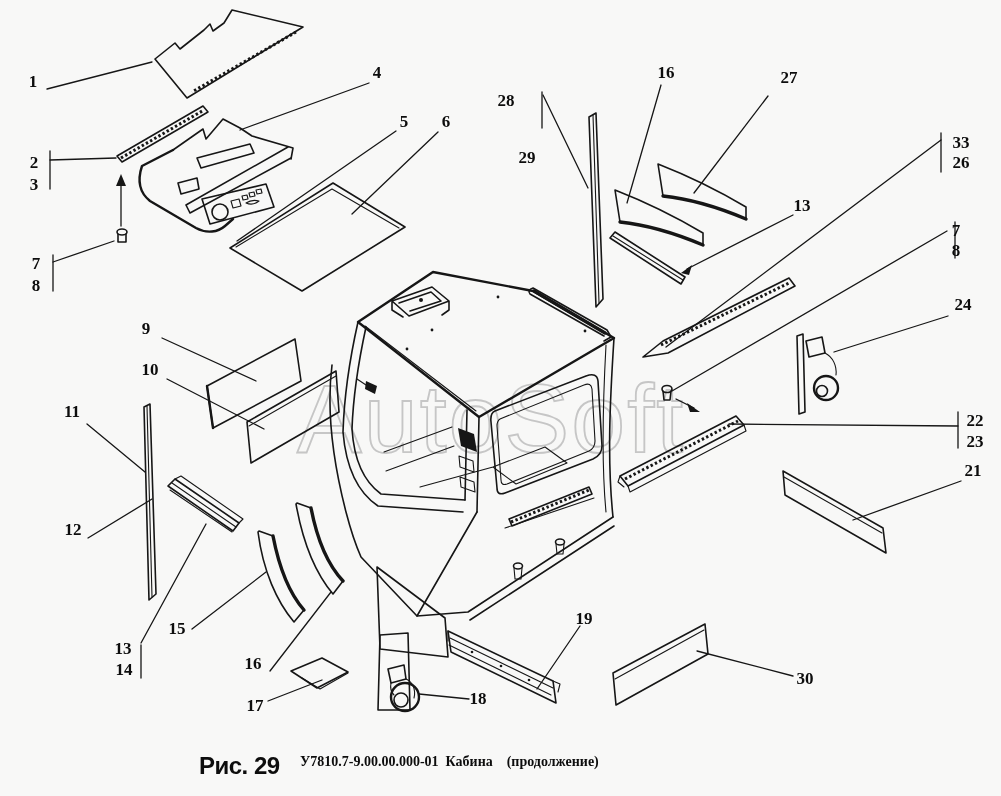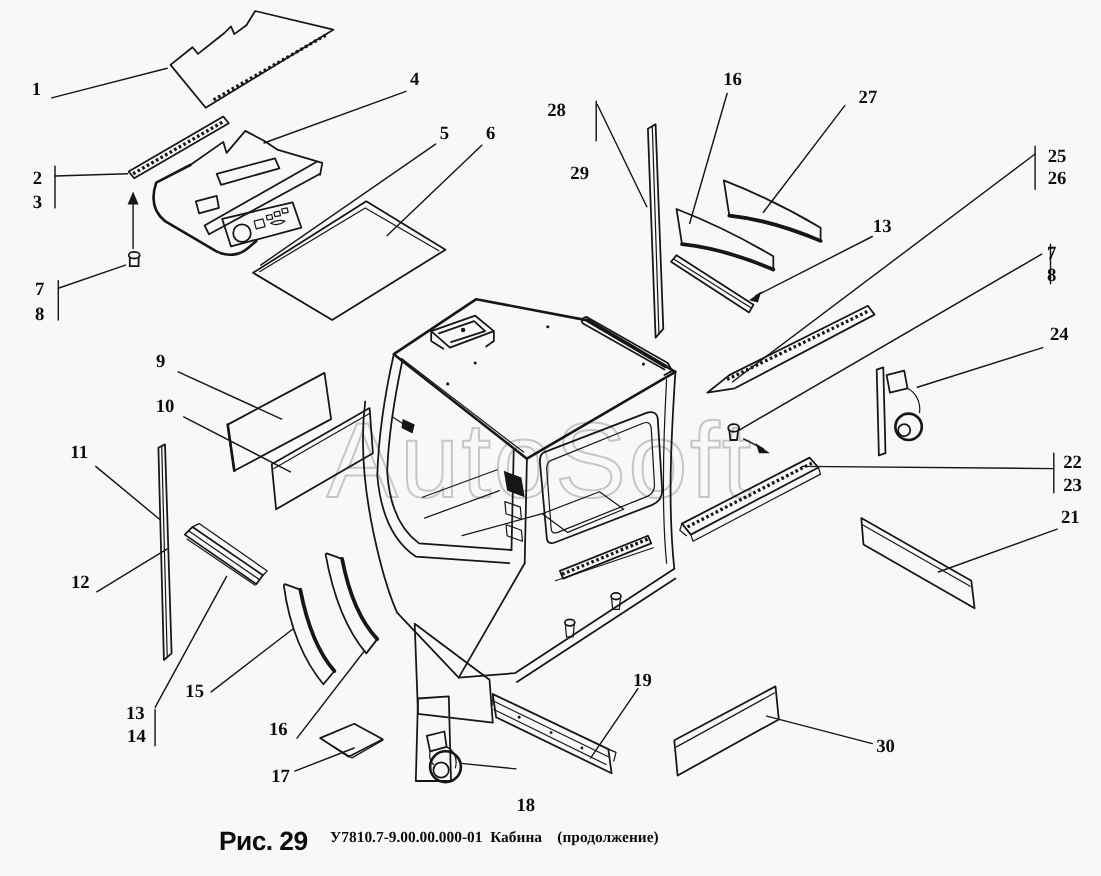--- a/index.html
+++ b/index.html
@@ -273,30 +273,30 @@
       <div class="callout" style="left: 36px; top: 285px;">8</div>
       <div class="callout" style="left: 146px; top: 328px;">9</div>
       <div class="callout" style="left: 150px; top: 369px;">10</div>
       <div class="callout" style="left: 72px; top: 411px;">11</div>
       <div class="callout" style="left: 73px; top: 529px;">12</div>
       <div class="callout" style="left: 123px; top: 648px;">13</div>
       <div class="callout" style="left: 124px; top: 669px;">14</div>
       <div class="callout" style="left: 177px; top: 628px;">15</div>
       <div class="callout" style="left: 253px; top: 663px;">16</div>
       <div class="callout" style="left: 255px; top: 705px; text-align: center;">17</div>
-      <div class="callout" style="left: 478px; top: 732px; text-align: right;">18</div>
+      <div class="callout" style="left: 478px; top: 698px; text-align: right;">18</div>
       <div class="callout" style="left: 584px; top: 618px;">19</div>
       <div class="callout" style="left: 805px; top: 678px;">30</div>
       <div class="callout" style="left: 973px; top: 470px;">21</div>
       <div class="callout" style="left: 975px; top: 420px;">22</div>
       <div class="callout" style="left: 975px; top: 441px;">23</div>
       <div class="callout" style="left: 963px; top: 304px;">24</div>
-      <div class="callout" style="left: 961px; top: 142px;">25</div>
+      <div class="callout" style="left: 961px; top: 142px;">33</div>
       <div class="callout" style="left: 961px; top: 162px;">26</div>
-      <div class="callout" style="left: 789px; top: 88px;">27</div>
+      <div class="callout" style="left: 789px; top: 77px;">27</div>
       <div class="callout" style="left: 506px; top: 100px;">28</div>
       <div class="callout" style="left: 527px; top: 121px; margin-top: 36px;">29</div>
       <div class="callout" style="left: 666px; top: 72px;">16</div>
       <div class="callout" style="left: 802px; top: 205px;">13</div>
       <div class="callout" style="left: 956px; top: 230px;">7</div>
       <div class="callout" style="left: 956px; top: 250px;">8</div>
     </div>
 
   <div class="caption">
     <span class="fig-label">Рис. 29</span>

